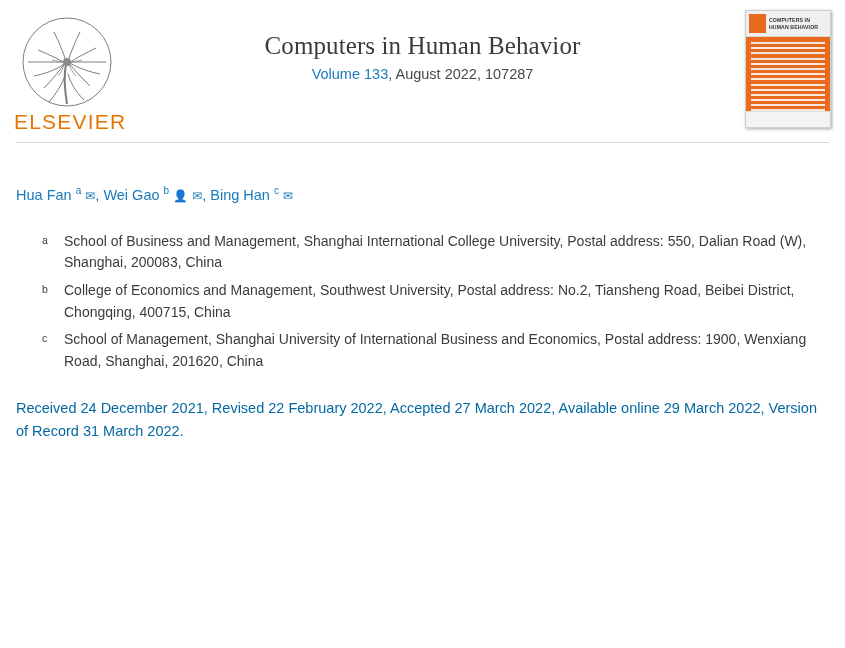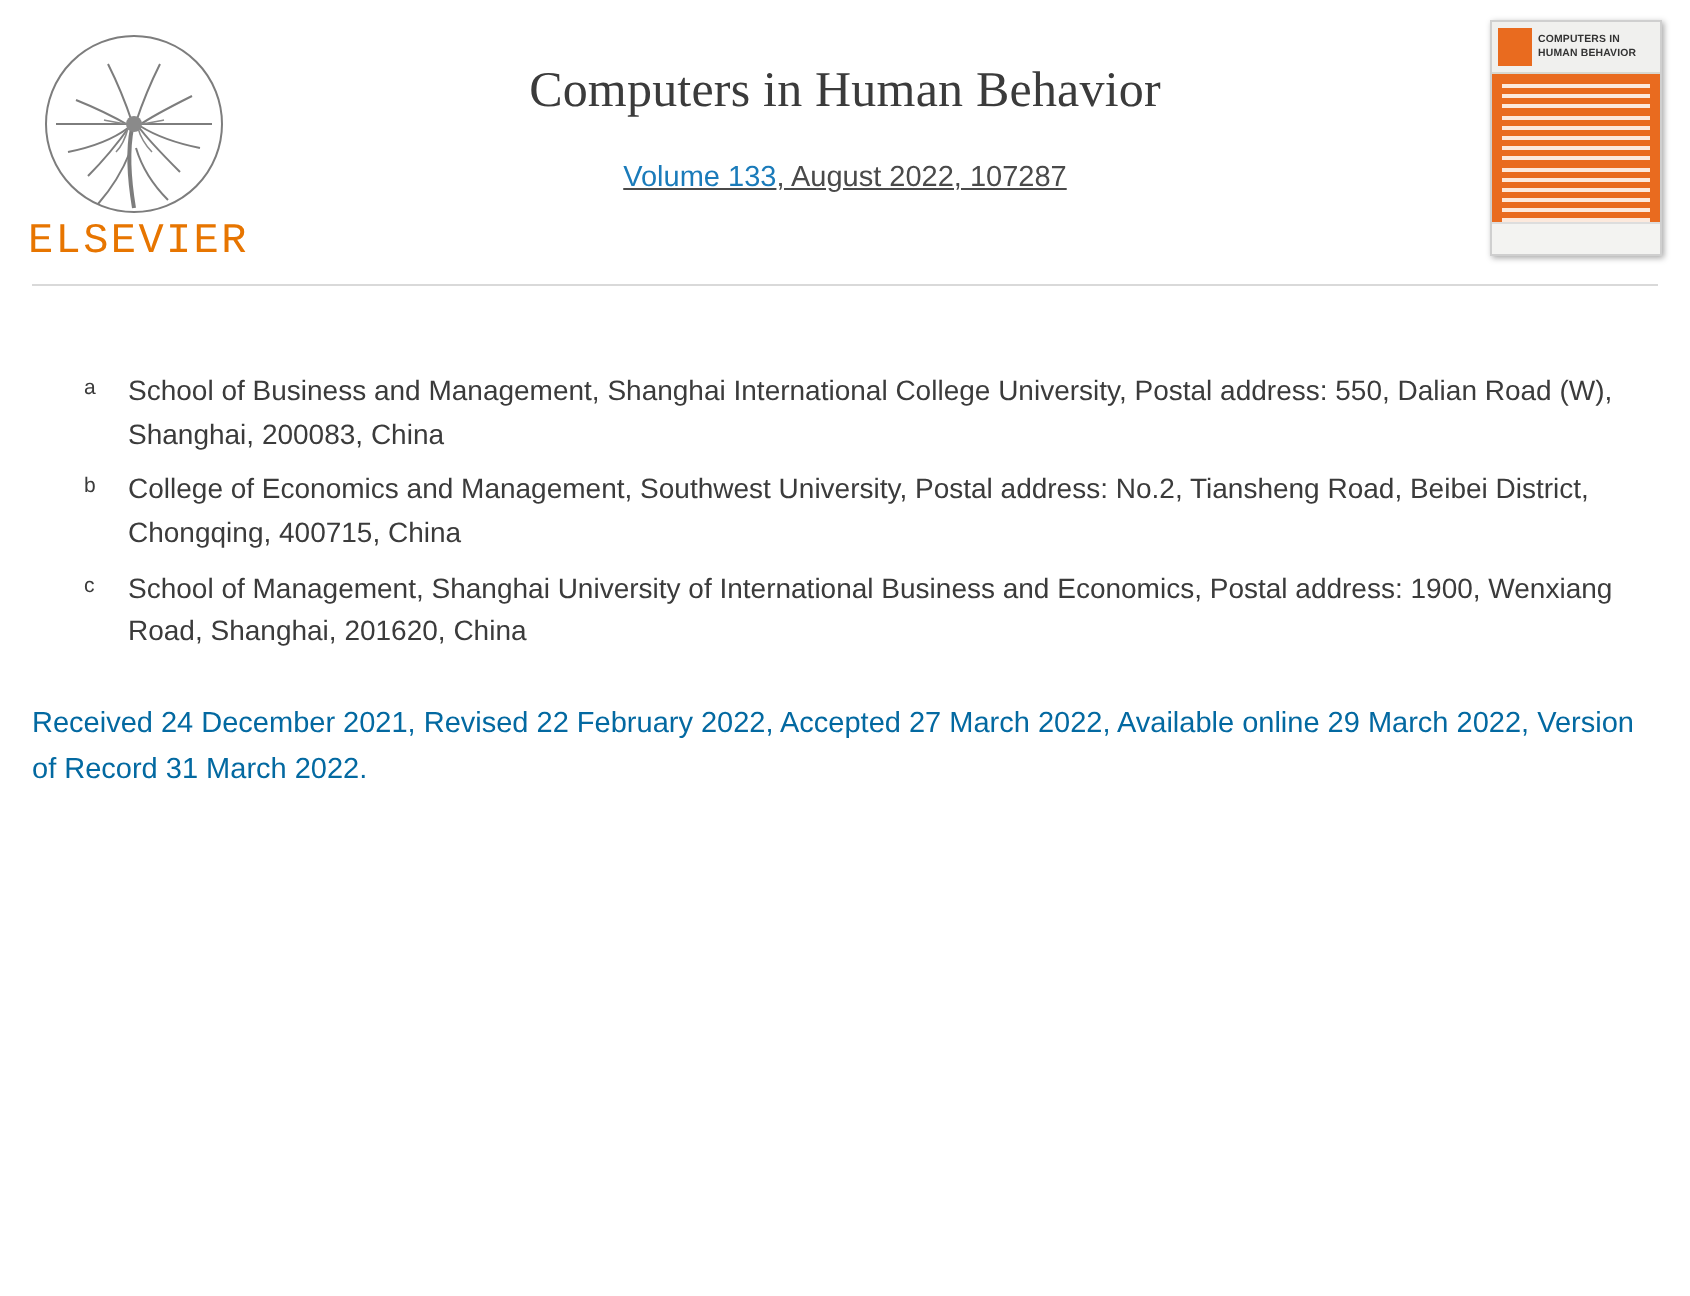--- a/index.html
+++ b/index.html
@@ -27,44 +27,43 @@
     position: absolute;
     left: 14px; top: 16px;
     width: 106px; height: 120px;
     text-align: center;
   }
   .tree-box {
     width: 106px; height: 92px;
     position: relative;
   }
   .elsevier-word {
-    font-family: Liberation Mono, monospace;
+    font-family: Liberation Sans, sans-serif;
     font-size: 21px;
     letter-spacing: 1.2px;
     color: #E77500;
     font-weight: 400;
     margin-top: 2px;
   }
   .journal-block {
     position: absolute;
     left: 0; right: 0; top: 32px;
     text-align: center;
   }
   .journal-title {
     font-family: "Liberation Serif", serif;
     font-size: 25px;
     color: #3b3b3b;
     font-weight: 400;
     letter-spacing: .1px;
   }
   .journal-sub {
-    margin-top: 21px;
+    margin-top: 6px;
     font-size: 14.5px;
     color: #4a4a4a;
-    text-decoration: underline;
   }
   .journal-sub .vol {
     color: #1a7bba;
   }
   .cover {
     position: absolute;
     right: 14px; top: 10px;
     width: 86px; height: 118px;
     background: #E96B1F;
     border: 1px solid #cfcfcf;
@@ -235,20 +234,23 @@
       </div>
       <div class="cover-bottom"></div>
     </div>
   </div>
 
   <div class="hr"></div>
 
   <div class="content">
 
 
+    <div class="authors">
+      <span><span>Hua Fan</span> <span class="sup">a</span> <span class="ico">✉</span></span><span>, </span><span><span>Wei Gao</span> <span class="sup">b</span> <span class="ico">👤</span> <span class="ico">✉</span></span><span>, </span><span><span>Bing Han</span> <span class="sup">c</span> <span class="ico">✉</span></span>
+    </div>
 
     <div class="affiliations">
       <div class="aff-row">
         <div class="aff-mark">a</div>
         <div class="aff-text">School of Business and Management, Shanghai International College University, Postal address: 550, Dalian Road (W), Shanghai, 200083, China</div>
       </div>
       <div class="aff-row">
         <div class="aff-mark">b</div>
         <div class="aff-text">College of Economics and Management, Southwest University, Postal address: No.2, Tiansheng Road, Beibei District, Chongqing, 400715, China</div>
       </div>

